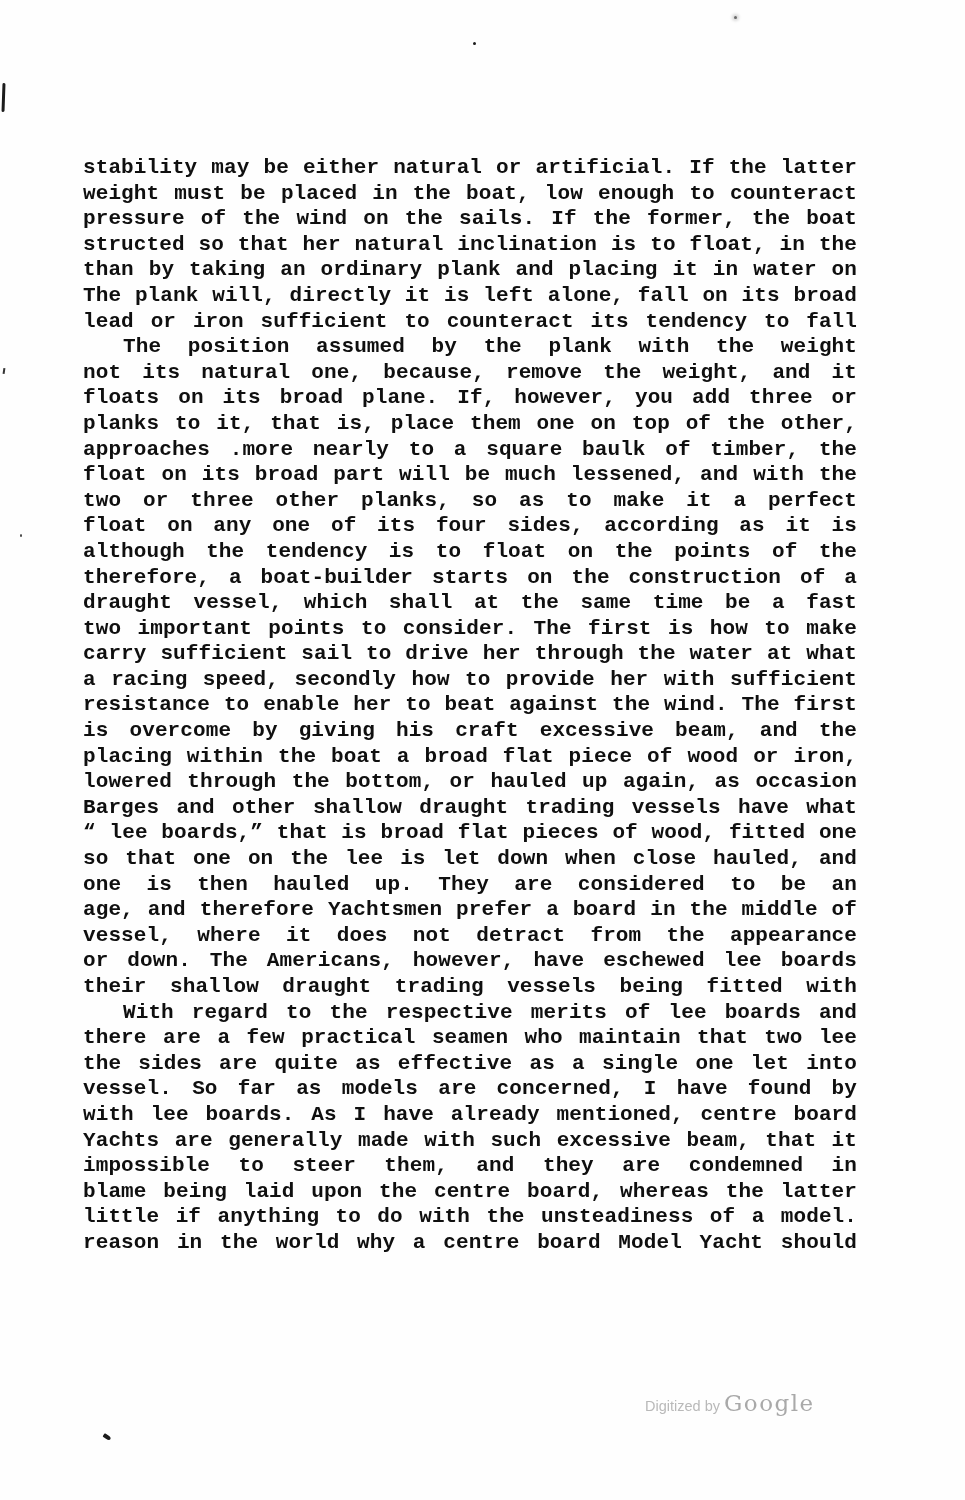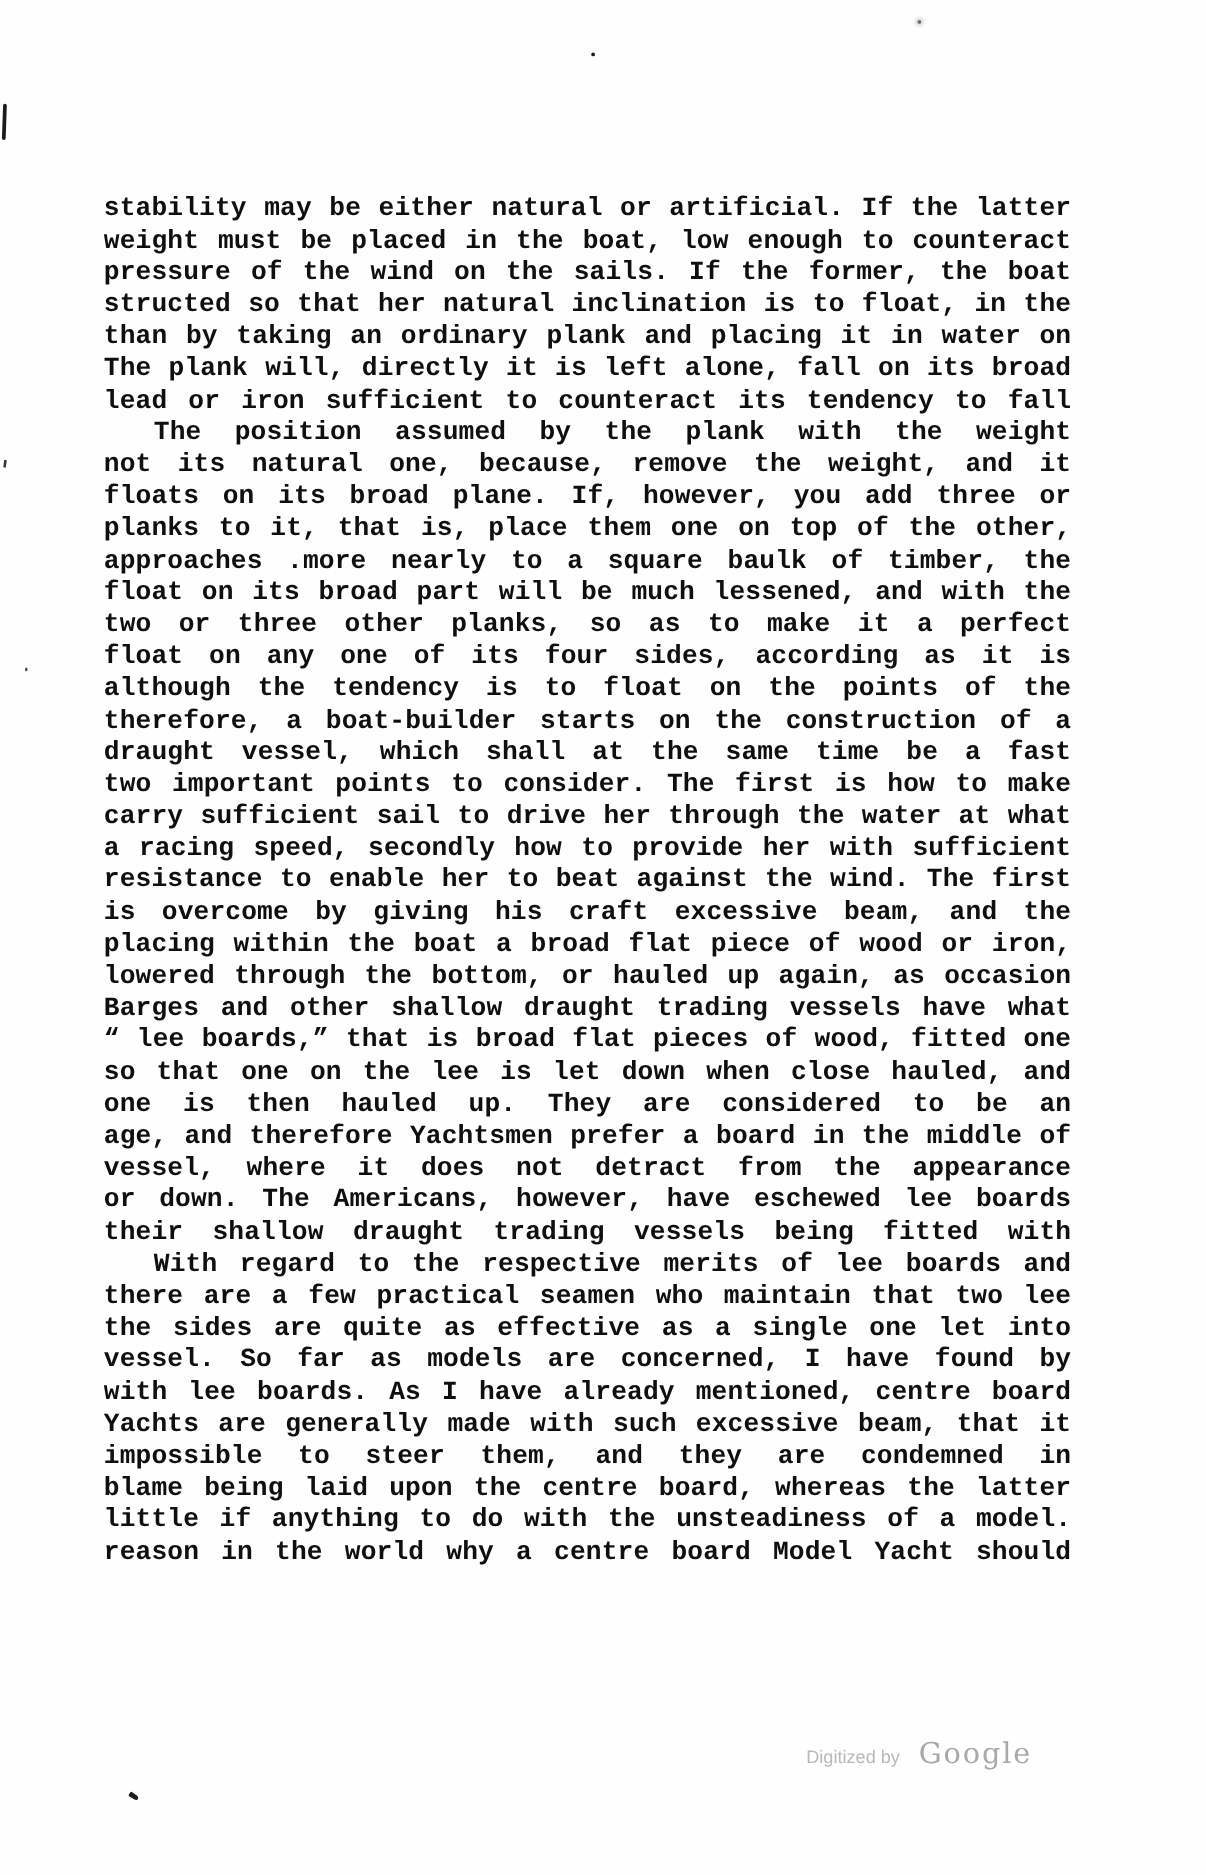--- a/index.html
+++ b/index.html
@@ -42,21 +42,21 @@
   }
   .para.indent .line:first-child { text-indent: 40px; }
   .line.end { text-align-last: left; }
 
   .watermark {
     position: absolute;
     top: 1390px;
     left: 645px;
     display: flex;
     align-items: baseline;
-    gap: 15px;
+    gap: 4px;
     user-select: none;
   }
   .wm-prefix {
     font-family: "Liberation Sans", sans-serif;
     font-size: 14.5px;
     color: #b9b9b9;
   }
   .wm-logo {
     font-family: "DejaVu Serif", serif;
     font-size: 23px;

